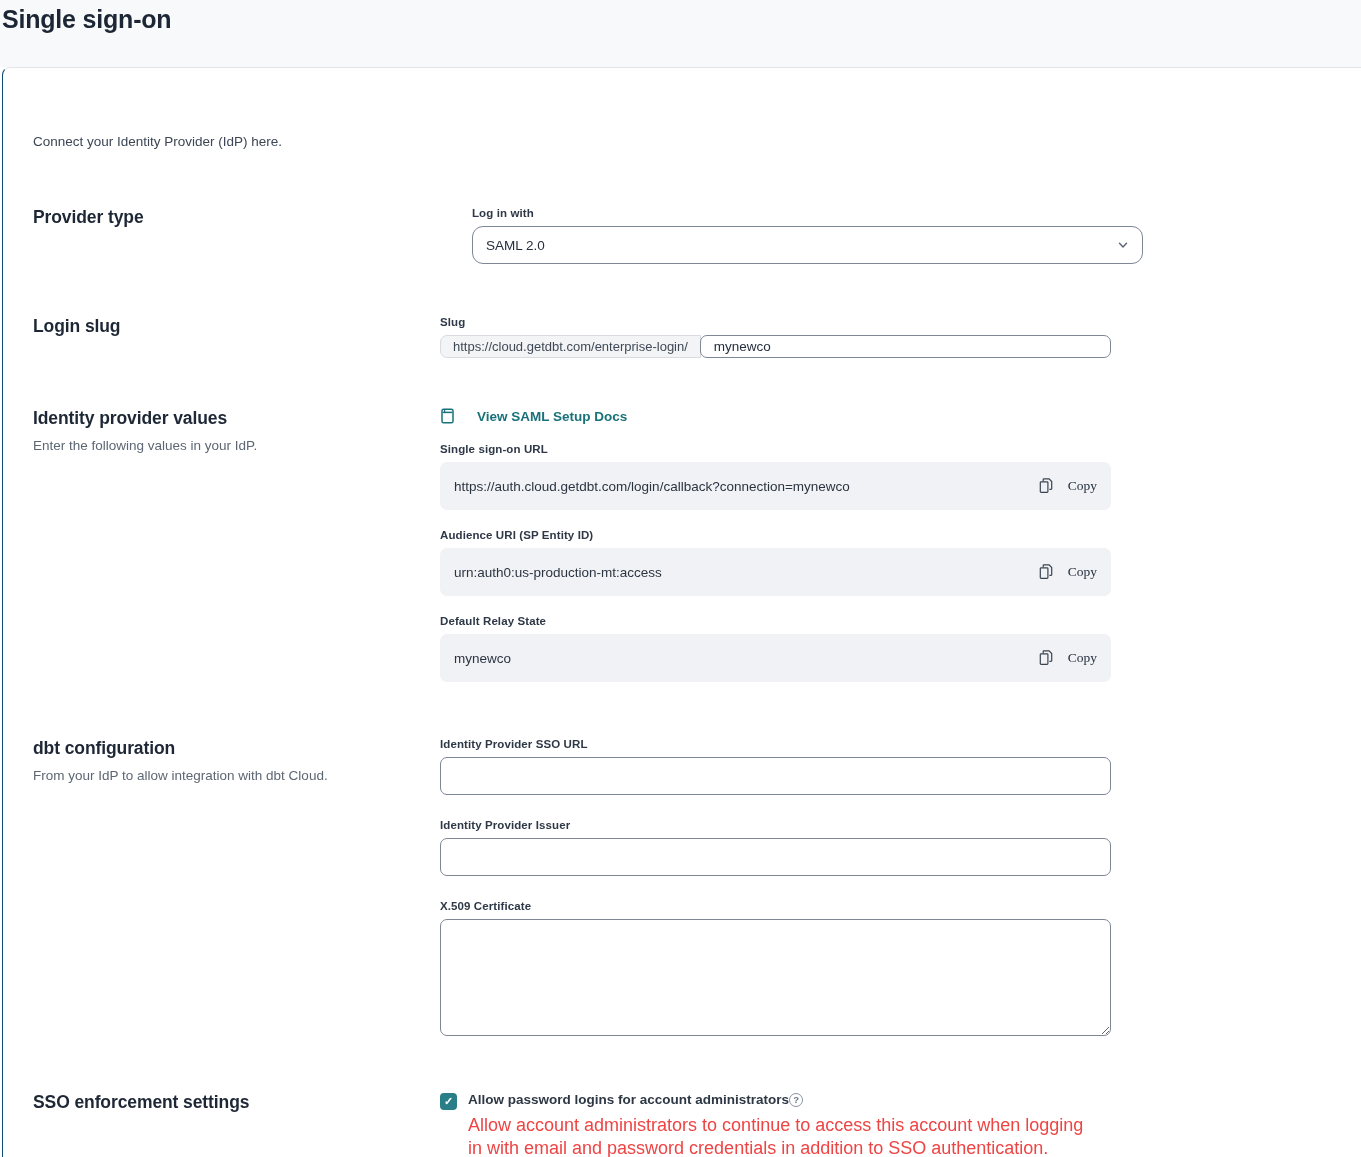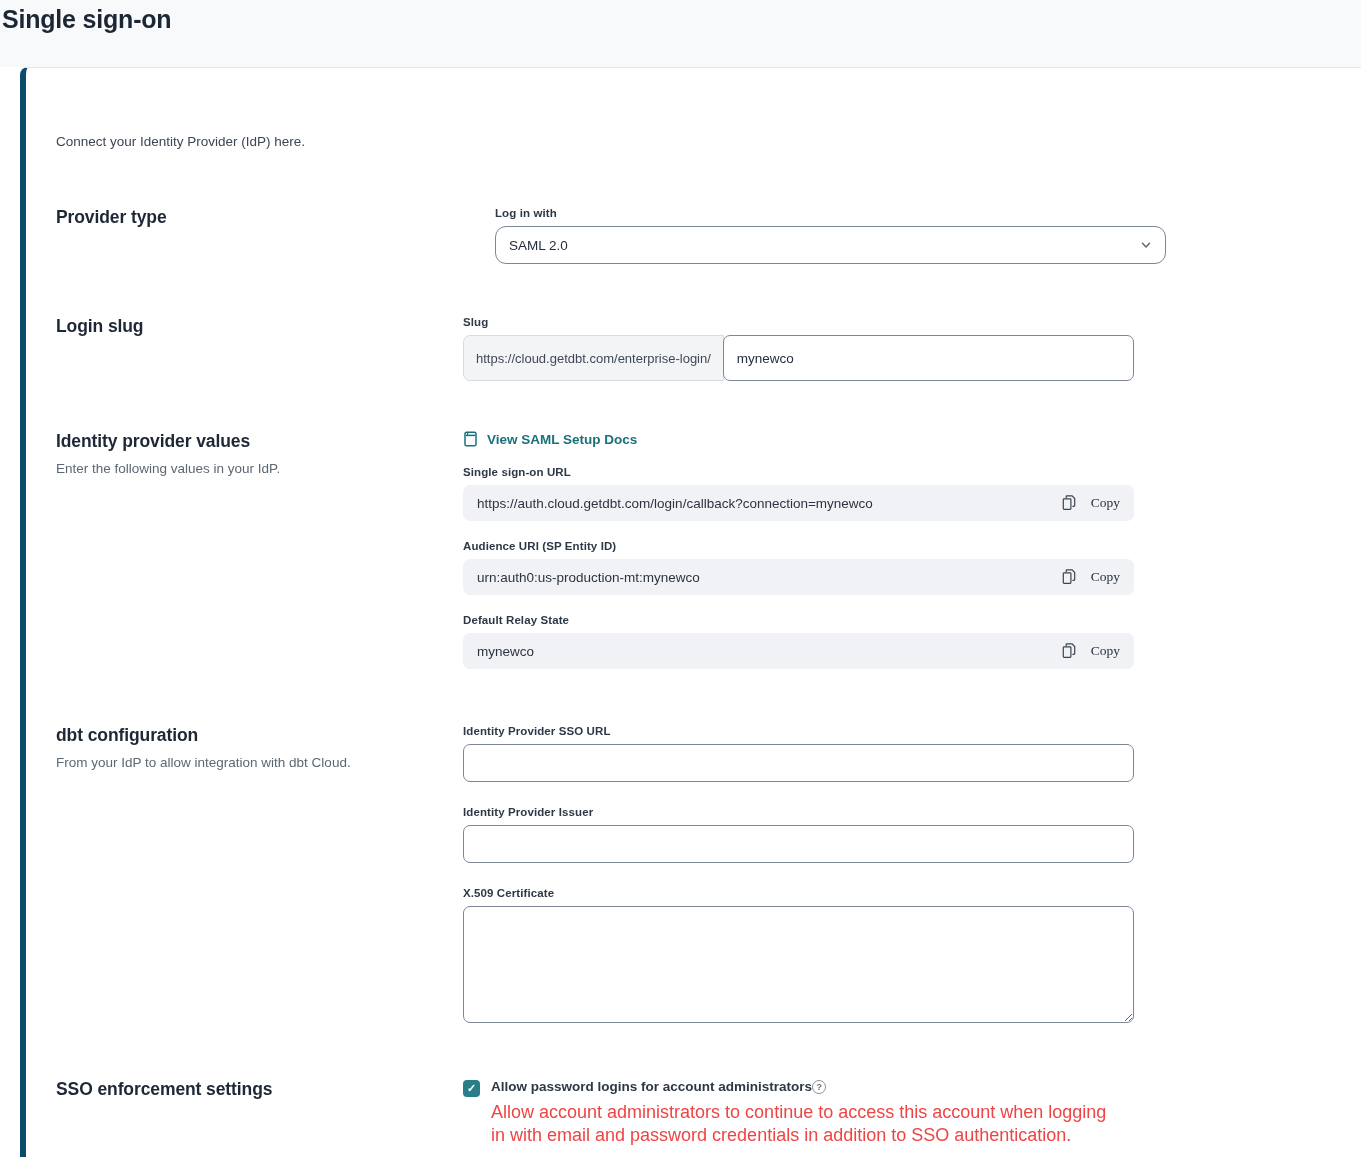--- a/index.html
+++ b/index.html
@@ -15,25 +15,25 @@
     background: #f8f9fb;
     padding: 5px 0 0 2px;
   }
   .page-title {
     font-size: 25px;
     font-weight: 700;
     color: #1c2634;
     letter-spacing: -0.2px;
   }
   .panel {
-    margin-left: 20px;
+    margin-left: 2px;
     height: 1090px;
     background: #ffffff;
     border-top: 1px solid #e3e5e9;
-    border-left: 6px solid #0c4a6e;
+    border-left: 1px solid #0c4a6e;
     border-top-left-radius: 8px;
   }
   .content {
     padding: 0 0 0 30px;
   }
   .intro {
     padding-top: 66px;
     font-size: 13.5px;
     color: #3c4654;
   }
@@ -70,21 +70,21 @@
     background: #ffffff;
     display: flex;
     align-items: center;
     padding: 0 13px;
     font-size: 13.5px;
     color: #252f3e;
     cursor: pointer;
   }
   .select-box .chev { position: absolute; right: 13px; top: 12px; }
   
-  .slug-group { display: flex; height: 46px; }
+  .slug-group { display: flex; height: 23px; }
   .slug-prefix {
     background: #f3f4f6;
     border: 1px solid #d8dbe0;
     border-radius: 7px 0 0 7px;
     display: flex; align-items: center;
     padding: 0 12px;
     font-size: 13px;
     color: #3f4956;
     flex: none;
   }
@@ -96,30 +96,30 @@
     padding: 0 13px;
     font-size: 13.5px;
     color: #252f3e;
     font-family: "Liberation Sans", sans-serif;
     background: #ffffff;
     outline: none;
     min-width: 0;
   }
   
   .docs-link {
-    display: flex; align-items: center; gap: 9px;
+    display: flex; align-items: center; gap: 22px;
     font-size: 13.5px; font-weight: 700;
     color: #19717a;
     cursor: pointer;
     text-decoration: none;
   }
   
   .copy-label { margin-top: 19px; }
   .copy-field {
-    height: 36px;
+    height: 48px;
     background: #f1f2f5;
     border-radius: 7px;
     display: flex; align-items: center; justify-content: space-between;
     padding: 0 14px;
   }
   .copy-value { font-size: 13.5px; color: #2b3441; }
   .copy-btn {
     display: flex; align-items: center; gap: 15px;
     font-size: 13.5px; color: #252f3e;
     cursor: pointer; background: none; border: none;
@@ -261,21 +261,21 @@
                   <path d="M4.2 3.4 V1.6 a0.7 0.7 0 0 1 0.7 -0.7 h5.2 l2.6 2.6 v7.2 a0.7 0.7 0 0 1 -0.7 0.7 h-1.6" fill="none" stroke="#3a4450" stroke-width="1.2"></path>
                   <rect x="1.3" y="3.8" width="7.6" height="10.6" rx="0.8" fill="#f1f2f5" stroke="#3a4450" stroke-width="1.2"></rect>
                 </svg>
             </span>
             <span>Copy</span>
           </button>
         </div>
 
         <div class="field-label copy-label">Audience URI (SP Entity ID)</div>
         <div class="copy-field">
-          <span class="copy-value">urn:auth0:us-production-mt:mynewco</span>
+          <span class="copy-value">urn:auth0:us-production-mt:access</span>
           <button class="copy-btn">
             <span>
               <svg width="14" height="16" viewBox="0 0 14 16">
                   <path d="M4.2 3.4 V1.6 a0.7 0.7 0 0 1 0.7 -0.7 h5.2 l2.6 2.6 v7.2 a0.7 0.7 0 0 1 -0.7 0.7 h-1.6" fill="none" stroke="#3a4450" stroke-width="1.2"></path>
                   <rect x="1.3" y="3.8" width="7.6" height="10.6" rx="0.8" fill="#f1f2f5" stroke="#3a4450" stroke-width="1.2"></rect>
                 </svg>
             </span>
             <span>Copy</span>
           </button>
         </div>

